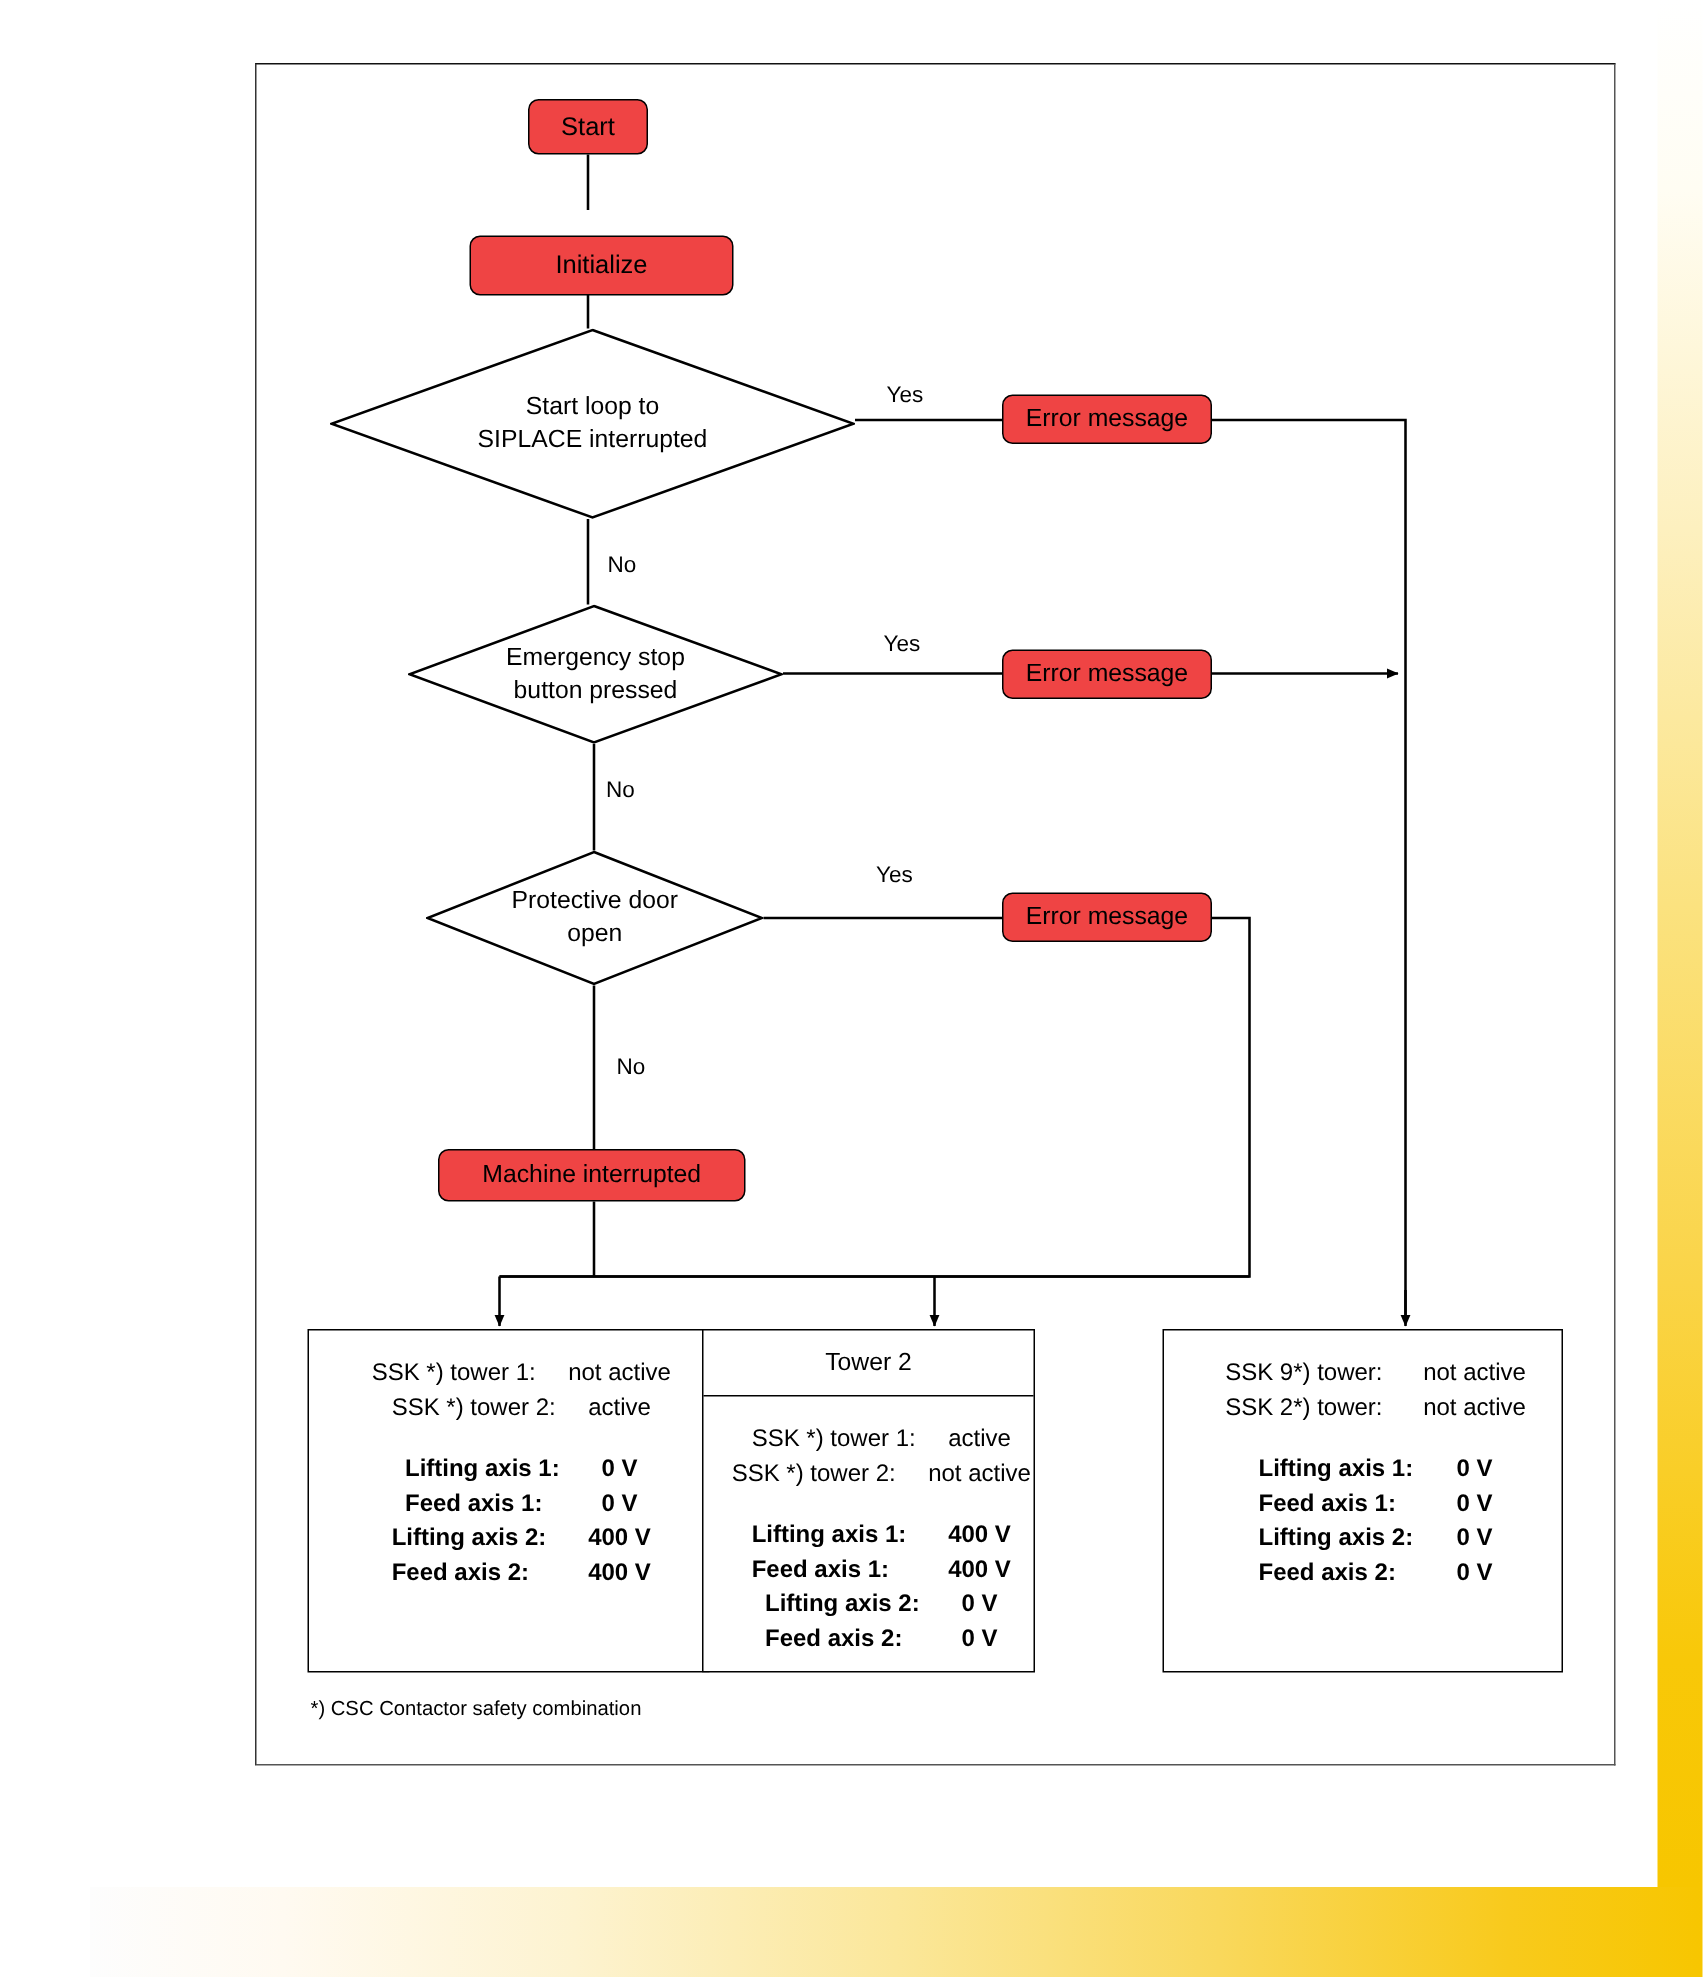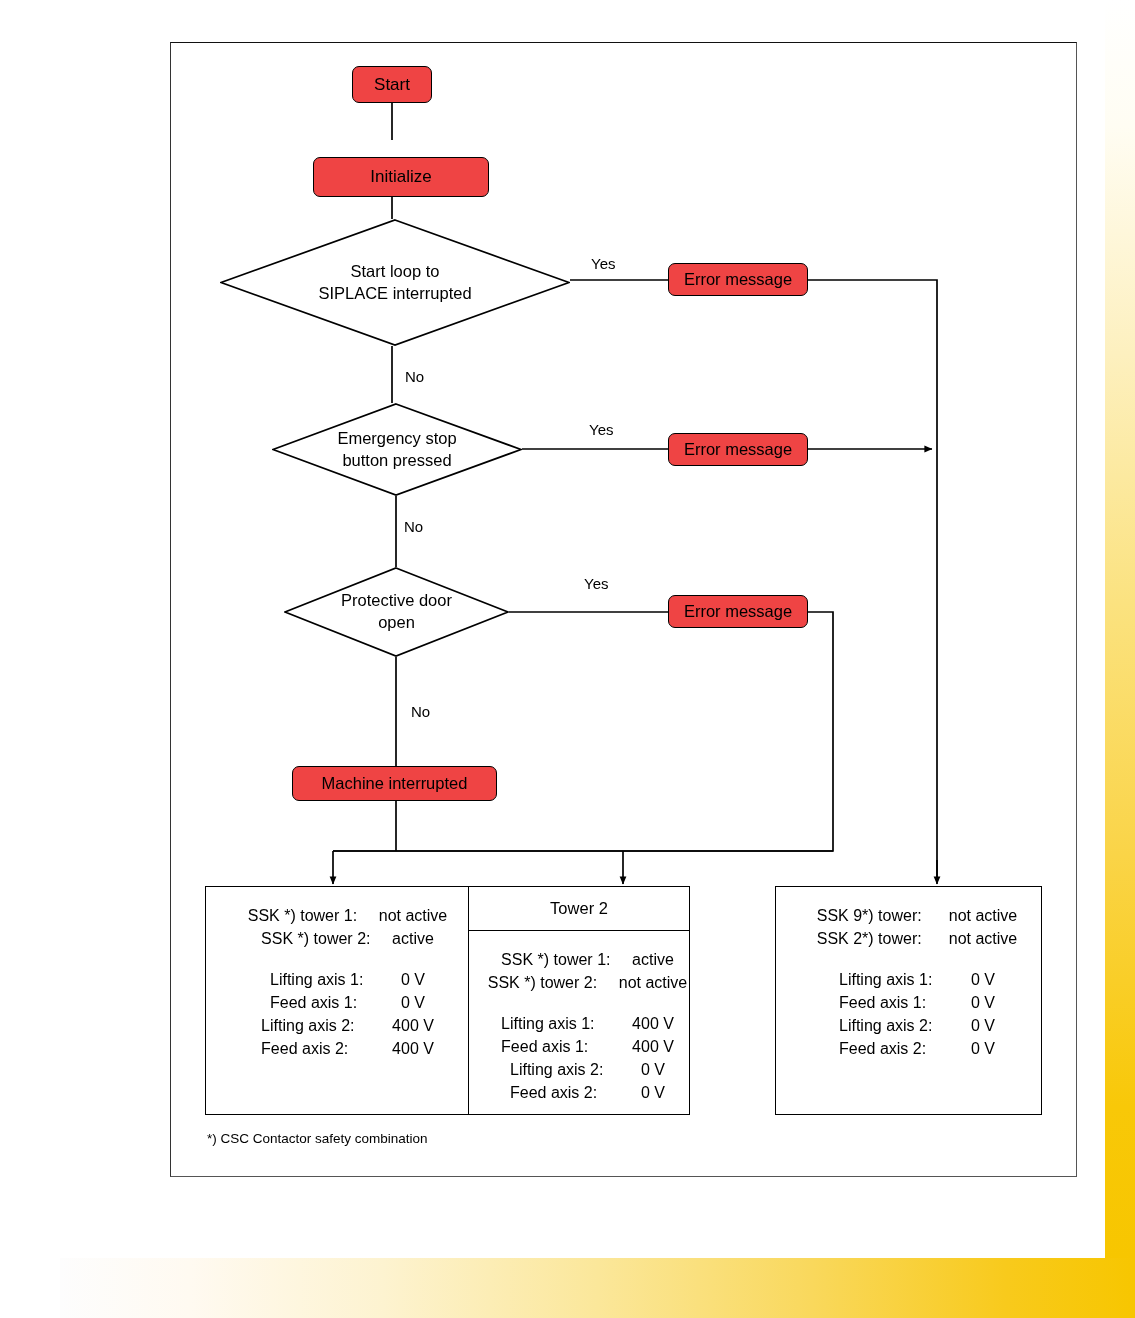--- a/index.html
+++ b/index.html
@@ -146,21 +146,21 @@
   }
   .res-row {
     display: flex;
     line-height: 1.42;
     white-space: nowrap;
     justify-content: center;
   }
   .res-row .k { display: inline-block; }
   .res-row .v { display: inline-block; }
   .group-ssk .k { width: 131px; }
-  .group-axis { margin-top: 19px; }
+  .group-axis { margin-top: 19px; font-weight: bold; }
   .group-axis .k { width: 131px; }
 
   #res-box-3 .group-ssk .k { width: 132px; }
   #res-box-3 .group-axis .k { width: 132px; }
 
   
   #footnote {
     position: absolute;
     left: 207px;
     top: 1131px;

